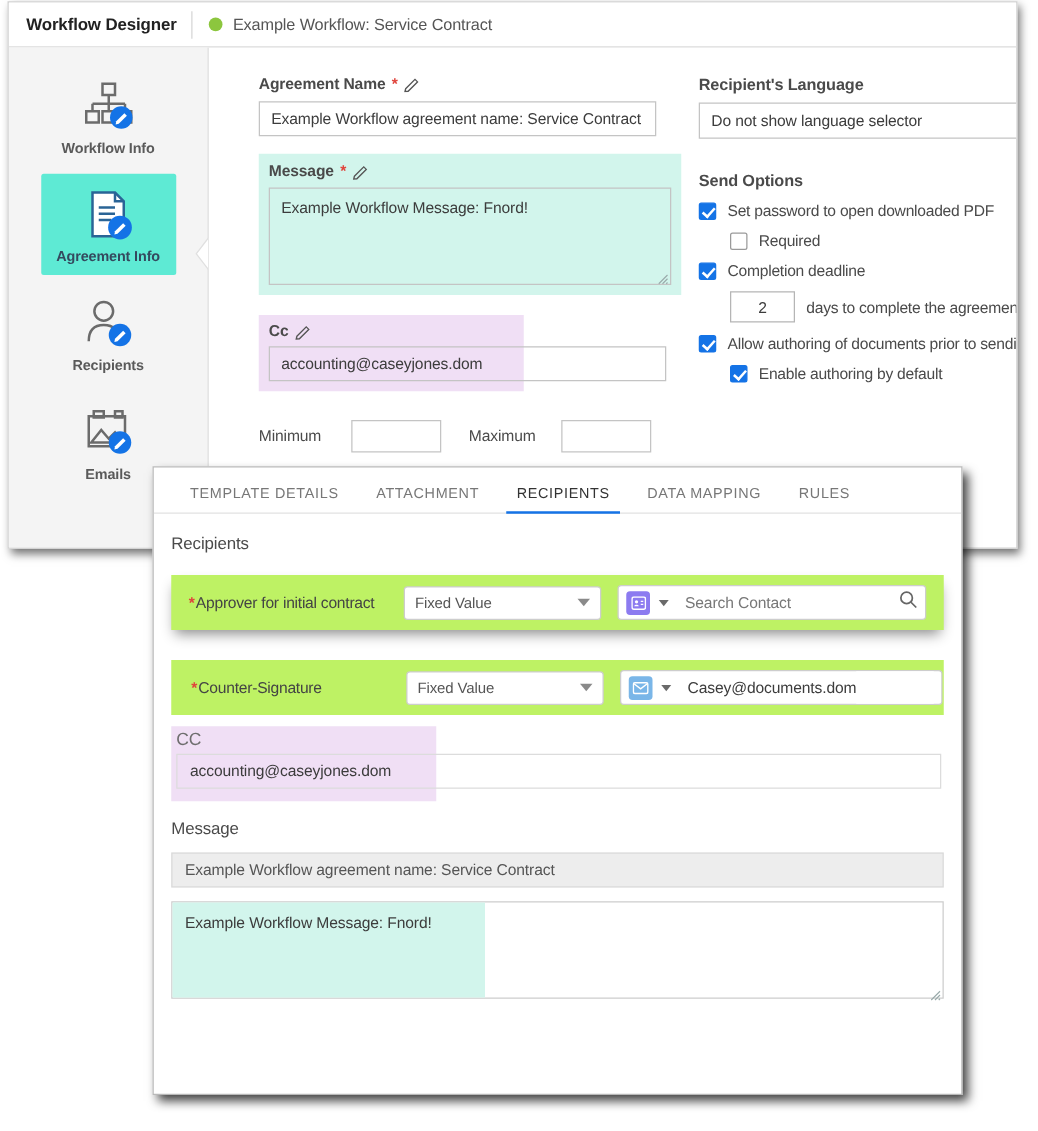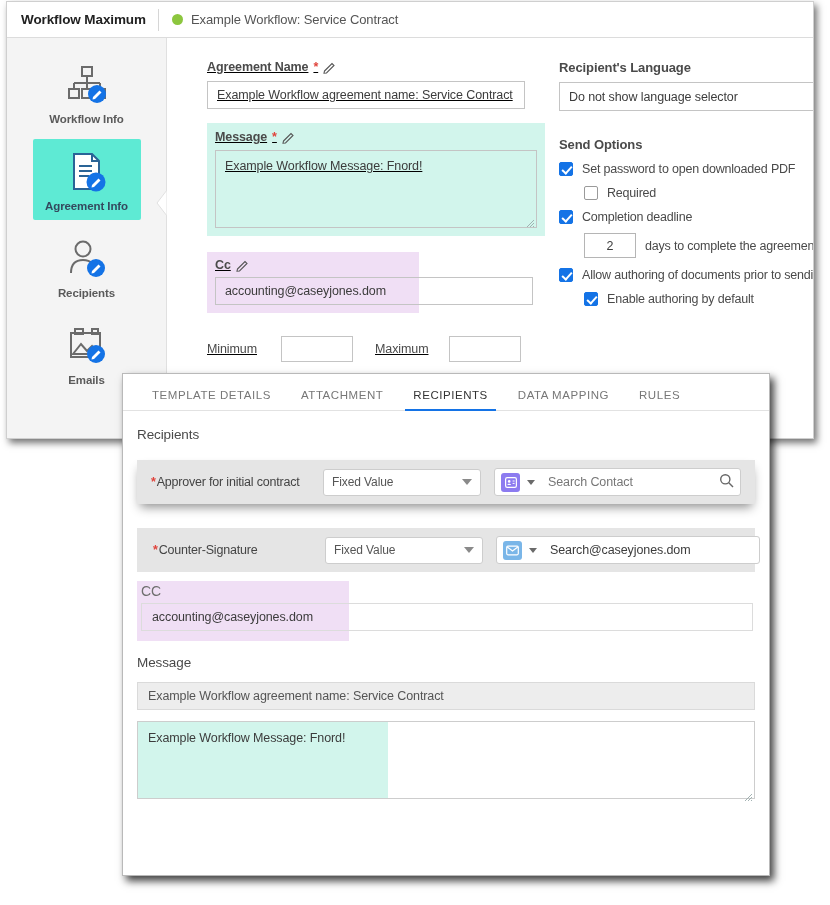--- a/index.html
+++ b/index.html
@@ -114,21 +114,21 @@
   .rail-pointer svg { display: block; }
 
   
   .form-area {
     flex: 1;
     display: flex;
     padding: 22px 0 0 40px;
     box-sizing: border-box;
     position: relative;
   }
-  .col-left { width: 330px; flex: none; text-decoration: underline; }
+  .col-left { width: 330px; flex: none; }
   .col-right { width: 290px; flex: none; margin-left: 22px; }
 
   .fld-label {
     font-size: 12.5px;
     font-weight: bold;
     color: #4a4a4a;
     display: flex;
     align-items: center;
     gap: 5px;
     letter-spacing: -0.1px;
@@ -341,21 +341,21 @@
 
   .ov-body { padding: 16px 14px 0 14px; }
   .ov-h {
     font-size: 13.5px;
     color: #4a4a4a;
     margin-bottom: 18px;
     letter-spacing: -0.1px;
   }
 
   .rec-row {
-    background: #e5e5e5;
+    background: #bef264;
     height: 44px;
     display: flex;
     align-items: center;
     padding: 0 14px;
     box-sizing: border-box;
     margin-bottom: 0;
   }
   .rec-row.shadowed { box-shadow: 0 6px 10px -3px rgba(0,0,0,0.45); }
   .rec-name {
     font-size: 12.5px;
@@ -503,21 +503,21 @@
     color: #3c3c3c;
     letter-spacing: -0.1px;
   }
 </style>
 </head>
 <body>
 
 <div class="designer-window">
 
   <div class="designer-header">
-    <span class="designer-title">Workflow Maximum</span>
+    <span class="designer-title">Workflow Designer</span>
     <span class="header-sep"></span>
     <span class="status-dot"></span>
     <span class="workflow-name">Example Workflow: Service Contract</span>
   </div>
 
   <div class="designer-body">
 
     <div class="rail">
 
       <div class="rail-item">
@@ -742,21 +742,21 @@
         <span class="caret"></span>
       </span>
       <span class="rec-contact">
         <span class="type-icon blue">
           <svg width="13" height="11" viewBox="0 0 13 11">
               <rect x="0.7" y="1.2" width="11.6" height="8.6" rx="1.2" fill="none" stroke="#fff" stroke-width="1.2"></rect>
               <path d="M1.2 2 L6.5 6 L11.8 2" fill="none" stroke="#fff" stroke-width="1.2"></path>
             </svg>
         </span>
         <span class="mini-caret"></span>
-        <span class="contact-text filled">Search@caseyjones.dom</span>
+        <span class="contact-text filled">Casey@documents.dom</span>
         <span class="contact-white"></span>
       </span>
     </div>
 
     <div class="ov-cc-wrap">
       <div class="ov-cc-hl"></div>
       <div class="ov-cc-label">CC</div>
       <div class="ov-cc-field">
         <span>accounting@caseyjones.dom</span>
       </div>

